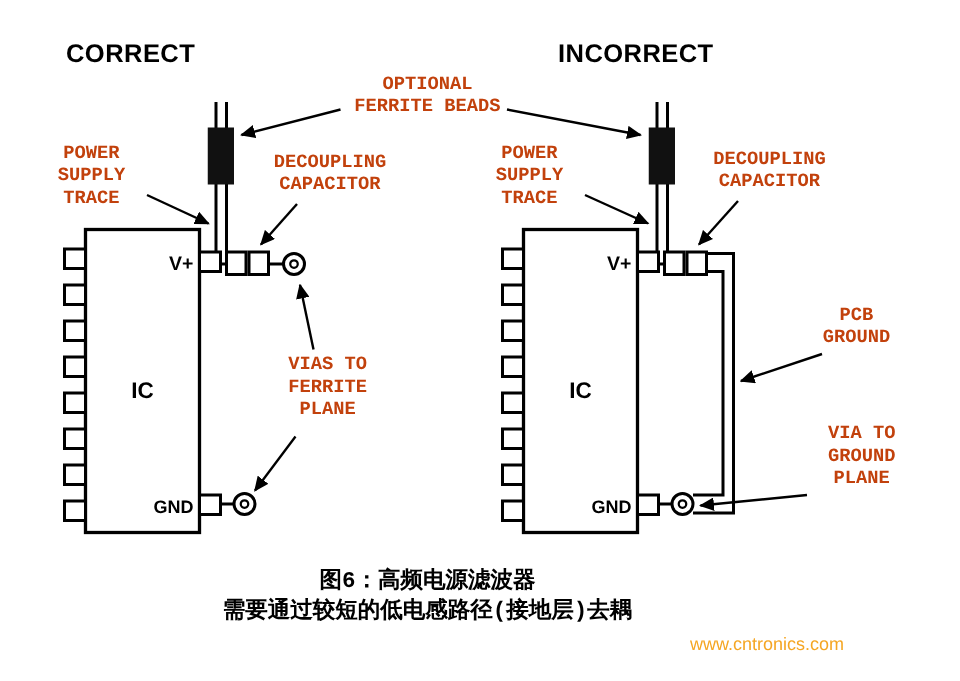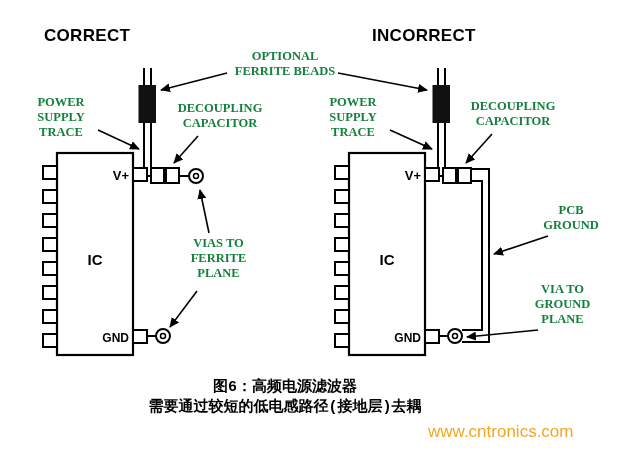--- a/index.html
+++ b/index.html
@@ -3,31 +3,31 @@
 <meta charset="utf-8">
 <style>
   html,body { margin:0; padding:0; background:#fff; }
   .stage {
     position:relative; width:640px; height:454px; background:#ffffff;
     overflow:hidden; font-family:"Liberation Sans", sans-serif;
   }
   .stage svg { position:absolute; left:0; top:0; }
   .lbl {
     position:absolute; font-weight:bold; font-size:12.5px; line-height:1.18;
-    text-align:center; white-space:pre-line; color:#15803d;
-    font-family:Liberation Serif, serif;
+    text-align:center; white-space:pre-line; color:#c2410c;
+    font-family:Liberation Mono, monospace;
   }
   .title { position:absolute; font-weight:bold; font-size:17px; color:#000; letter-spacing:0.3px; }
   .caption-line {
     position:absolute; left:40px; width:490px; text-align:center;
     font-weight:bold; font-size:15px; color:#000;
     font-family:Liberation Mono, monospace;
   }
   .watermark {
-    position:absolute; left:428px; top:422px; font-size:17px;
+    position:absolute; left:460px; top:422px; font-size:12px;
     color:#f5a623; font-family:"Liberation Sans", sans-serif;
   }
   svg text { font-family:"Liberation Sans", sans-serif; font-weight:bold; fill:#000; }
   .sh { stroke:#000; fill:#fff; }
 </style>
 </head>
 <body>
 
 <div class="stage">
 
@@ -162,21 +162,21 @@
 FERRITE
 PLANE</div>
 
   <div class="lbl" style="left:314px; top:95px; width:78px;">POWER
 SUPPLY
 TRACE</div>
   <div class="lbl" style="left:458px; top:99px; width:110px;">DECOUPLING
 CAPACITOR</div>
   <div class="lbl" style="left:536px; top:203px; width:70px;">PCB
 GROUND</div>
-  <div class="lbl" style="left:520px; top:282px; width:85px;">VIA TO
+  <div class="lbl" style="left:532px; top:282px; width:85px;">VIA TO
 GROUND
 PLANE</div>
 
   <div class="caption-line" style="top:377px;">图6：高频电源滤波器</div>
   <div class="caption-line" style="top:397px;">需要通过较短的低电感路径(接地层)去耦</div>
 
   <div class="watermark">www.cntronics.com</div>
 
 </div>
 

